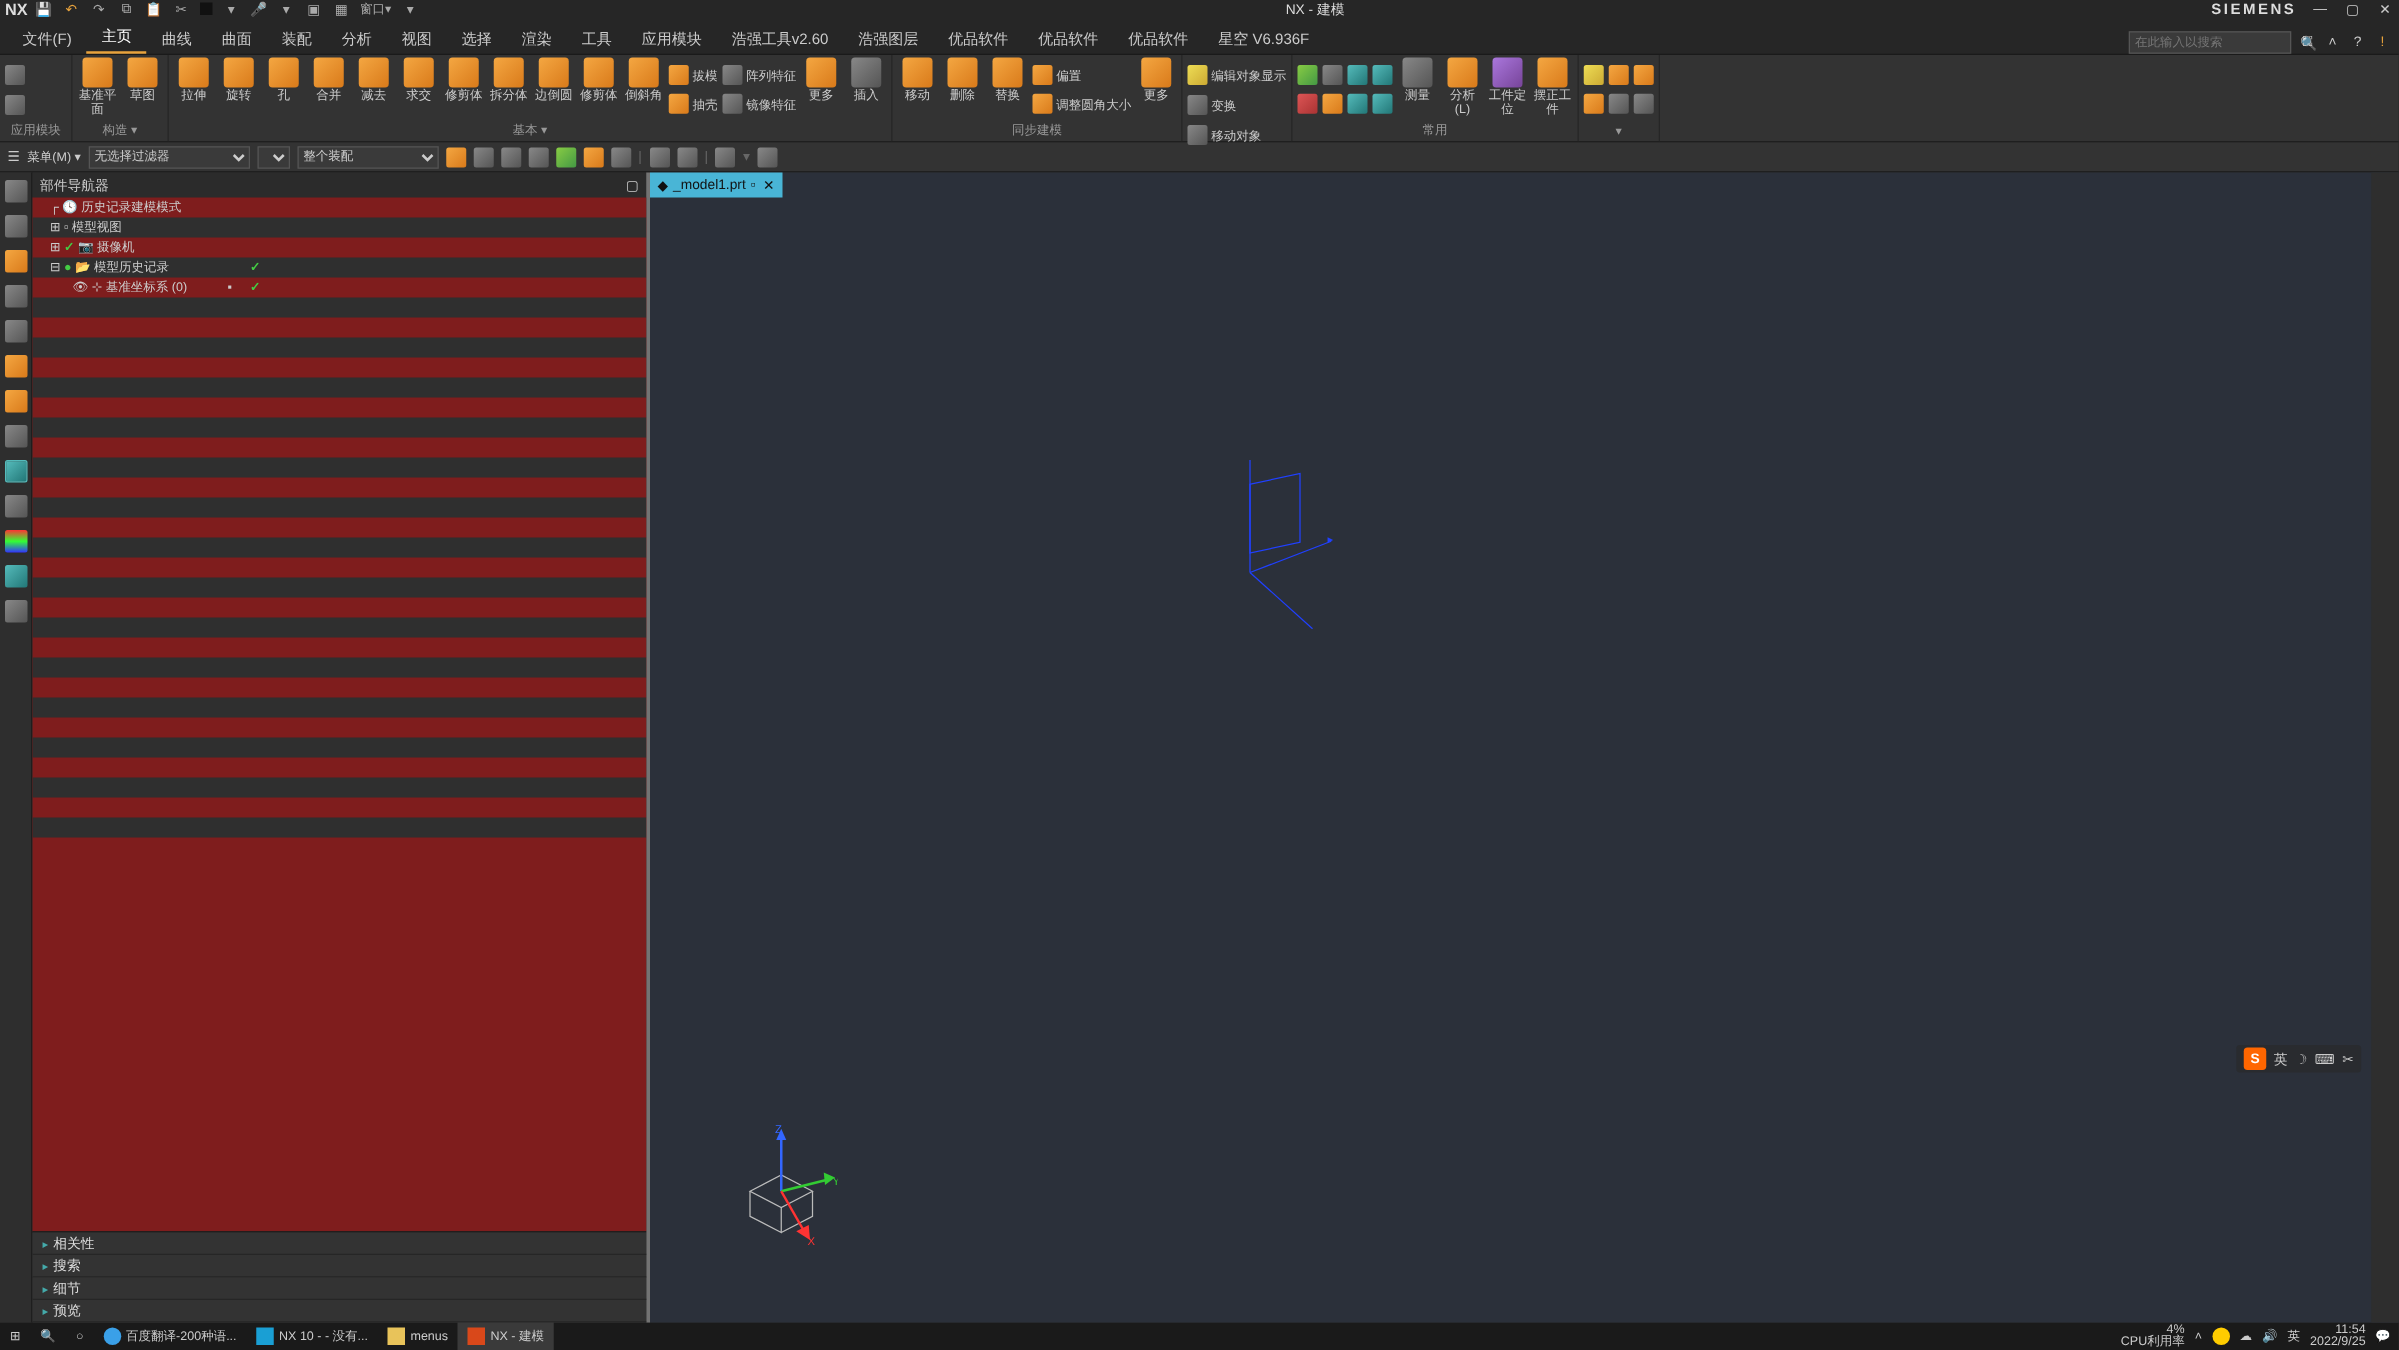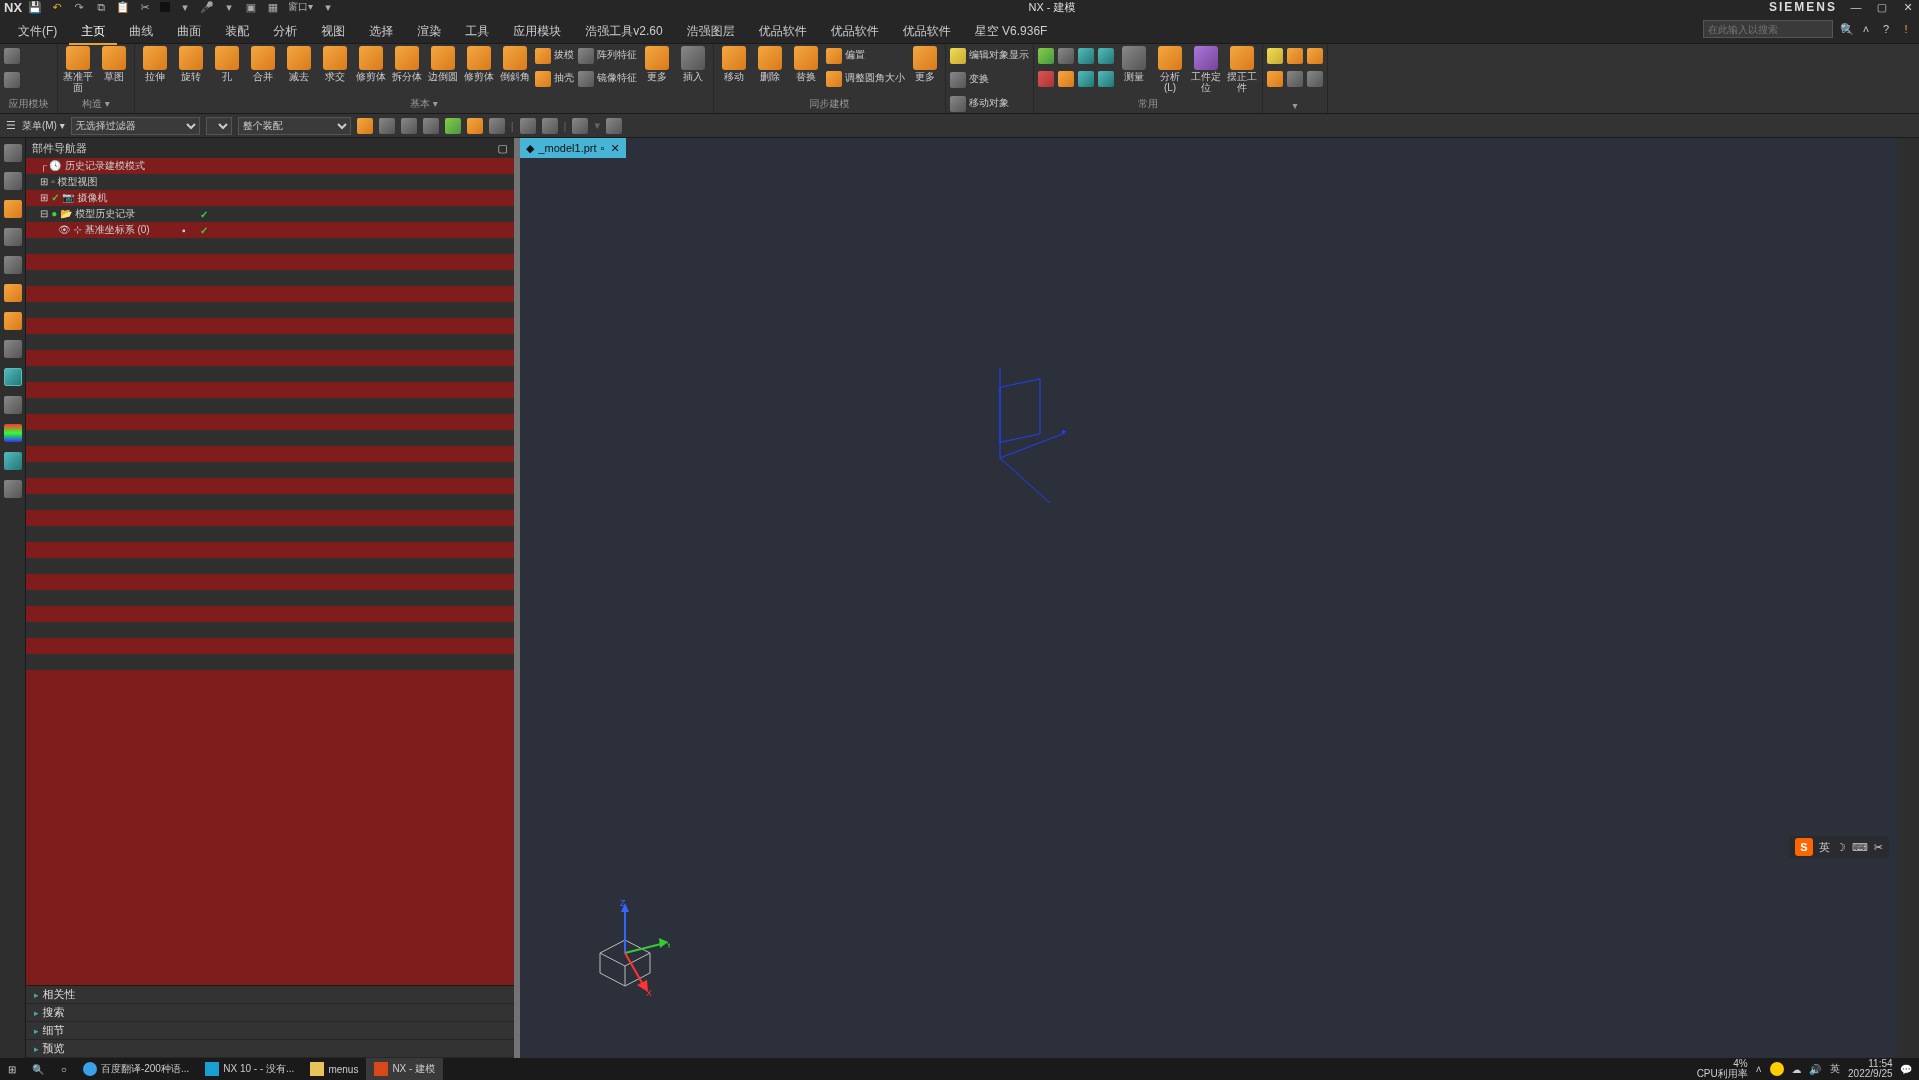--- a/index.html
+++ b/index.html
@@ -5,52 +5,52 @@
 *{margin:0;padding:0;box-sizing:border-box;font-family:"Microsoft YaHei",Arial,sans-serif;user-select:none}
 html,body{width:1919px;height:1080px;background:#2b2b2b;color:#ccc;font-size:11px;overflow:hidden}
 .titlebar{height:20px;background:#262626;display:flex;align-items:flex-start;padding:0 4px}
 .nx-logo{font-weight:bold;font-size:13px;color:#ddd;margin-right:6px}
 .qat{display:flex;gap:8px;align-items:center}
 .qat .ico{width:14px;height:14px;display:inline-flex;align-items:center;justify-content:center;color:#aaa;font-size:11px}
 .title-center{flex:1;text-align:center;color:#ddd;font-size:11px}
 .title-right{display:flex;align-items:center;gap:12px}
 .brand{font-size:12px;letter-spacing:2px;font-weight:bold;color:#ddd}
 .winbtn{width:14px;height:14px;color:#ccc;display:inline-flex;align-items:center;justify-content:center}
-.menubar{height:24px;background:#262626;display:flex;align-items:flex-start;padding:0 6px;border-bottom:1px solid #1a1a1a}
+.menubar{height:24px;background:#262626;display:flex;align-items:flex-end;padding:0 6px;border-bottom:1px solid #1a1a1a}
 .menubar .mitem{padding:3px 12px;color:#ccc;font-size:12px;cursor:default}
 .menubar .mitem.active{border-bottom:2px solid #e8a33d;color:#fff}
 .menubar-right{margin-left:auto;display:flex;align-items:center;gap:6px}
 .search-box{width:130px;height:18px;background:#3a3a3a;border:1px solid #555;display:flex;align-items:center;padding:0 4px;color:#888}
 .search-box input{flex:1;background:transparent;border:none;color:#888;font-size:10px;outline:none}
 .ribbon{height:70px;background:#333;display:flex;align-items:stretch;border-bottom:1px solid #1a1a1a}
 .rgroup{display:flex;flex-direction:column;padding:2px 4px;border-right:1px solid #262626}
 .rgroup .tools{flex:1;display:flex;align-items:flex-start;gap:4px}
 .rgroup .glabel{text-align:center;color:#999;font-size:10px;padding-top:1px}
 .lbtn{display:flex;flex-direction:column;align-items:center;width:32px;gap:1px}
 .lbtn .bicon{width:24px;height:24px;border-radius:3px}
 .lbtn .blabel{font-size:10px;color:#ccc;text-align:center;line-height:1.1}
-.sbtn{display:flex;align-items:flex-start;gap:3px;height:20px}
+.sbtn{display:flex;align-items:flex-end;gap:3px;height:20px}
 .sbtn .sicon{width:16px;height:16px;border-radius:2px}
 .sbtn .slabel{font-size:10px;color:#ccc}
 .vstack{display:flex;flex-direction:column;gap:3px;justify-content:flex-start;padding-top:2px}
 .c-orange{background:linear-gradient(135deg,#f4a742,#d97a1a)}
 .c-gray{background:linear-gradient(135deg,#888,#555)}
 .c-blue{background:linear-gradient(135deg,#5bb,#277)}
 .c-green{background:linear-gradient(135deg,#8c4,#494)}
 .c-red{background:linear-gradient(135deg,#d55,#a33)}
 .c-yellow{background:linear-gradient(135deg,#ed5,#ca3)}
 .c-purple{background:linear-gradient(135deg,#a7d,#749)}
 .selbar{height:24px;background:#333;display:flex;align-items:center;padding:0 6px;gap:6px;border-bottom:1px solid #1a1a1a}
 .selbar .sel-label{font-size:10px;color:#ccc}
 .selbar select{background:#3a3a3a;border:1px solid #555;color:#ccc;font-size:10px;height:18px}
 .selbar .sicon2{width:16px;height:16px;border-radius:2px}
 .workarea{display:flex;height:calc(1080px - 20px - 24px - 70px - 24px - 22px)}
 .resbar{width:26px;background:#2e2e2e;display:flex;flex-direction:column;align-items:center;gap:10px;padding-top:6px;border-right:1px solid #1a1a1a}
 .resbar .ricon{width:18px;height:18px;border-radius:2px}
-.navpanel{width:494px;background:#2b2b2b;display:flex;flex-direction:column;border-right:6px solid #737373}
+.navpanel{width:494px;background:#2b2b2b;display:flex;flex-direction:column;border-right:3px solid #737373}
 .nav-title{height:20px;display:flex;align-items:center;padding:0 6px;color:#ccc;font-size:11px;justify-content:space-between}
 .nav-tree{flex:1;overflow:auto;background:#7f1d1d}
 .tree-hdr{height:18px;background:#3a3a3a;display:flex;font-size:10px;color:#ccc;border-bottom:1px solid #222}
 .tree-hdr .col{padding:2px 6px;border-right:1px solid #222}
 .tree-row{height:16px;display:flex;align-items:center;font-size:10px;color:#ccc}
 .tree-row:nth-child(even){background:#2f2f2f}
 .tree-row .cell{padding:0 4px}
 .tree-indent{display:inline-block}
 .check{color:#4c4;font-weight:bold}
 .nav-bottom{border-top:1px solid #1a1a1a}

